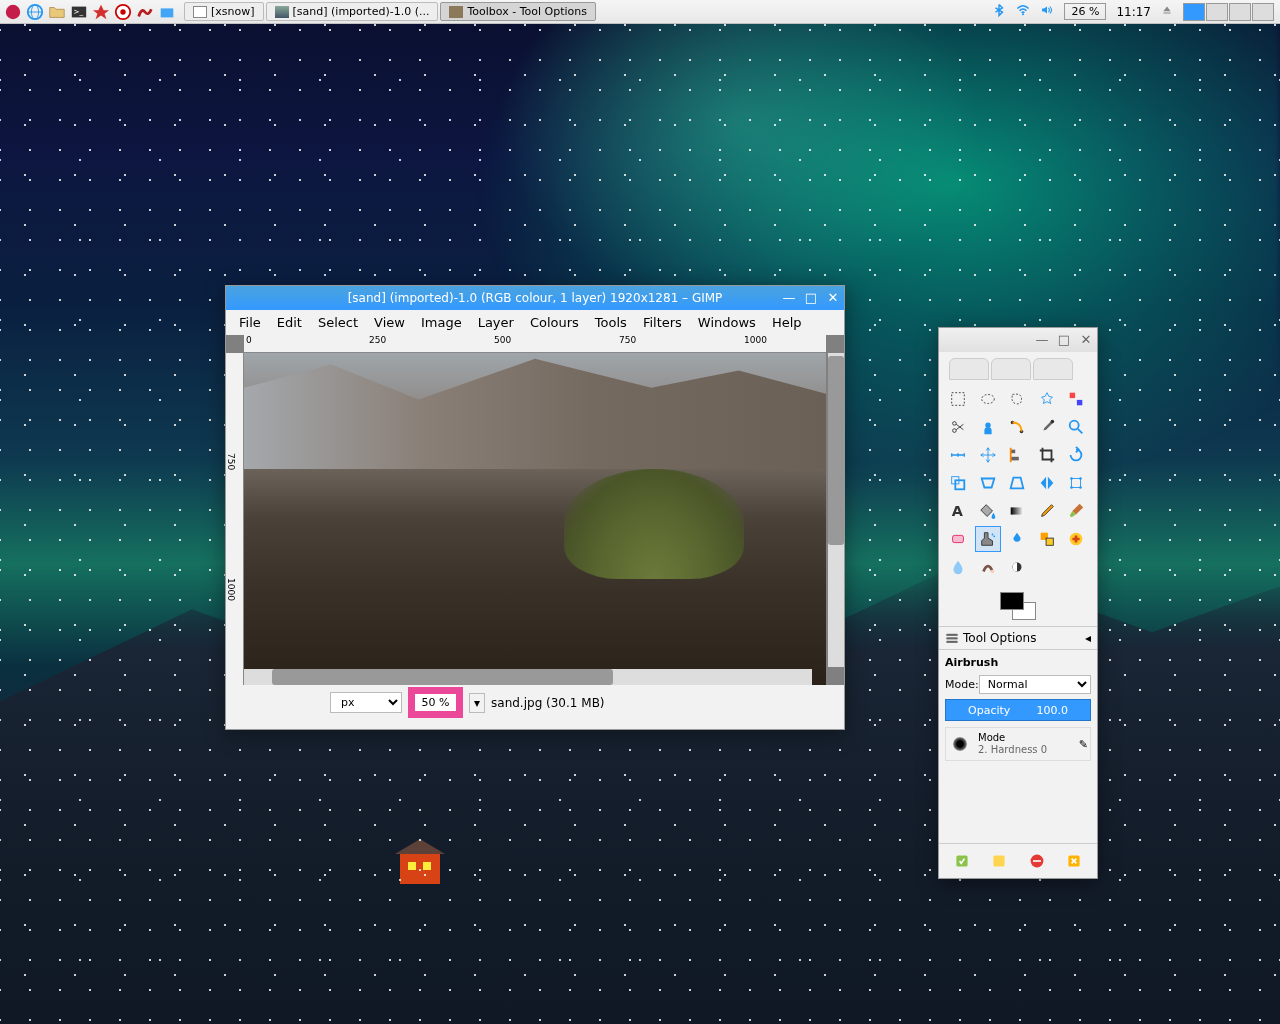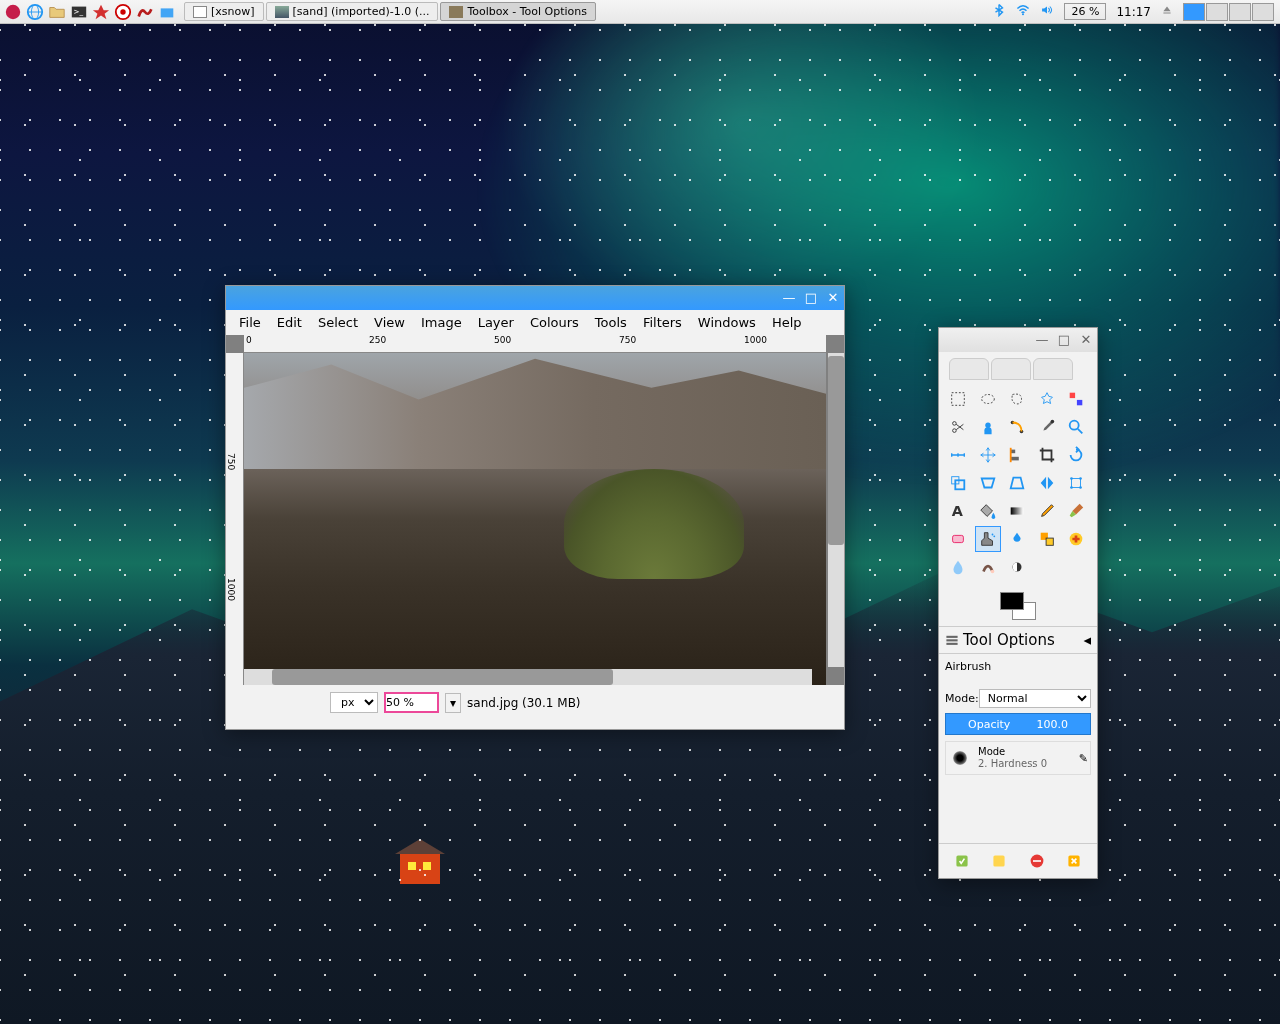--- a/index.html
+++ b/index.html
@@ -67,33 +67,33 @@
   clip-path: polygon(0 100%, 0 30%, 15% 10%, 30% 40%, 50% 5%, 70% 30%, 85% 15%, 100% 35%, 100% 100%);
 }
 .grass-tuft { position: absolute; top: 35%; left: 55%; width: 180px; height: 110px;
   background: radial-gradient(ellipse at 50% 100%, #6b7a3a 0%, #5a6830 40%, #4a5528 70%, transparent 90%);
   border-radius: 50% 50% 30% 30%;
 }
 .scrollbar-v { position: absolute; top: 18px; right: 0; bottom: 18px; width: 16px; background: #ddd; }
 .scrollbar-h { position: absolute; bottom: 0; left: 18px; right: 32px; height: 16px; background: #ddd; }
 .sb-thumb { background: #999; border-radius: 3px; }
 .statusbar { display: flex; align-items: center; gap: 6px; padding: 4px 8px; font-size: 12px; background: #f2f2f2; height: 35px; }
-.unit-sel { padding: 2px 6px 2px 6px; border: 1px solid #bbb; background: white; font-size: 11px; }
-.zoom-box { padding: 2px 0; border: 2px solid #ec4899; background: white; font-size: 11px; width: 55px; text-align: left; }
+.unit-sel { padding: 2px 30px 2px 6px; border: 1px solid #bbb; background: white; font-size: 11px; }
+.zoom-box { padding: 2px 0; border: 7px solid #ec4899; background: white; font-size: 11px; width: 55px; text-align: center; }
 
 
 .toolbox { left: 938px; top: 327px; width: 160px; height: 552px; }
 .tool-grid { display: grid; grid-template-columns: repeat(5, 1fr); gap: 2px; padding: 6px; }
 .tool { width: 26px; height: 26px; display: flex; align-items: center; justify-content: center; cursor: pointer; border: 1px solid transparent; }
 .tool.active { background: #d0e4f5; border-color: #3399ff; }
 .tool svg { width: 18px; height: 18px; }
 .fg-bg-swatch { position: relative; width: 36px; height: 28px; margin: 6px auto; }
 .sw-fg { position: absolute; top: 0; left: 0; width: 24px; height: 18px; background: black; border: 1px solid #888; z-index: 2; }
 .sw-bg { position: absolute; bottom: 0; right: 0; width: 24px; height: 18px; background: white; border: 1px solid #888; }
-.tool-options-hdr { display: flex; align-items: center; gap: 4px; padding: 4px 6px; font-size: 15px; border-top: 1px solid #ccc; border-bottom: 1px solid #ccc; }
+.tool-options-hdr { display: flex; align-items: center; gap: 4px; padding: 4px 6px; font-size: 12px; border-top: 1px solid #ccc; border-bottom: 1px solid #ccc; }
 .tool-options-body { padding: 6px; font-size: 11px; }
 .opt-row { display: flex; align-items: center; gap: 0; margin-bottom: 5px; }
 .opt-select { flex: 1; padding: 1px 4px; font-size: 11px; border: 1px solid #bbb; background: white; }
 .slider-row { height: 22px; background: #3399ff; color: white; display: flex; align-items: center; justify-content: space-between; padding: 0 22px; font-size: 11px; border: 1px solid #2277cc; }
 .brush-row { display: flex; align-items: center; gap: 6px; padding: 4px 2px; margin-top: 6px; border: 1px solid #ddd; }
 .brush-preview { width: 24px; height: 24px; display: flex; align-items: center; justify-content: center; }
 .brush-dot { width: 14px; height: 14px; background: radial-gradient(circle, #000 30%, #666 60%, transparent 80%); border-radius: 50%; }
 .brush-info { font-size: 10px; line-height: 1.2; flex: 1; }
 .bottom-btns { display: flex; justify-content: space-around; padding: 6px 4px; border-top: 1px solid #ccc; margin-top: auto; }
 .bbtn { width: 22px; height: 22px; display: flex; align-items: center; justify-content: center; cursor: pointer; }
@@ -193,20 +193,21 @@
       <div class="ws active"></div>
       <div class="ws"></div>
       <div class="ws"></div>
       <div class="ws"></div>
     </div>
   </div>
 </div>
 
 <div class="window gimp-main">
   <div class="titlebar">
+    <span>[sand] (imported)-1.0 (RGB colour, 1 layer) 1920x1281 – GIMP</span>
     <div class="win-controls">
       <span class="win-btn">—</span>
       <span class="win-btn">□</span>
       <span class="win-btn">✕</span>
     </div>
   </div>
   <div class="menubar">
     <span class="menu-item">File</span>
     <span class="menu-item">Edit</span>
     <span class="menu-item">Select</span>
@@ -467,21 +468,21 @@
   <div class="tool-options-hdr">
     <svg width="14" height="14" viewBox="0 0 20 20">
         <rect x="2" y="4" width="16" height="3" fill="#666"></rect>
         <rect x="2" y="9" width="16" height="3" fill="#666"></rect>
         <rect x="2" y="14" width="16" height="3" fill="#666"></rect>
       </svg>
     <span>Tool Options</span>
     <span style="margin-left:auto">◂</span>
   </div>
   <div class="tool-options-body">
-    <div style="font-weight:normal;margin-bottom:16px">Airbrush</div>
+    <div style="font-weight:bold;margin-bottom:6px">Airbrush</div>
     <div class="opt-row">
       <span>Mode:</span>
       <select class="opt-select"><option>Normal</option></select>
     </div>
     <div class="slider-row">
       <span>Opacity</span>
       <span>100.0</span>
     </div>
     <div class="brush-row">
       <div class="brush-preview">

